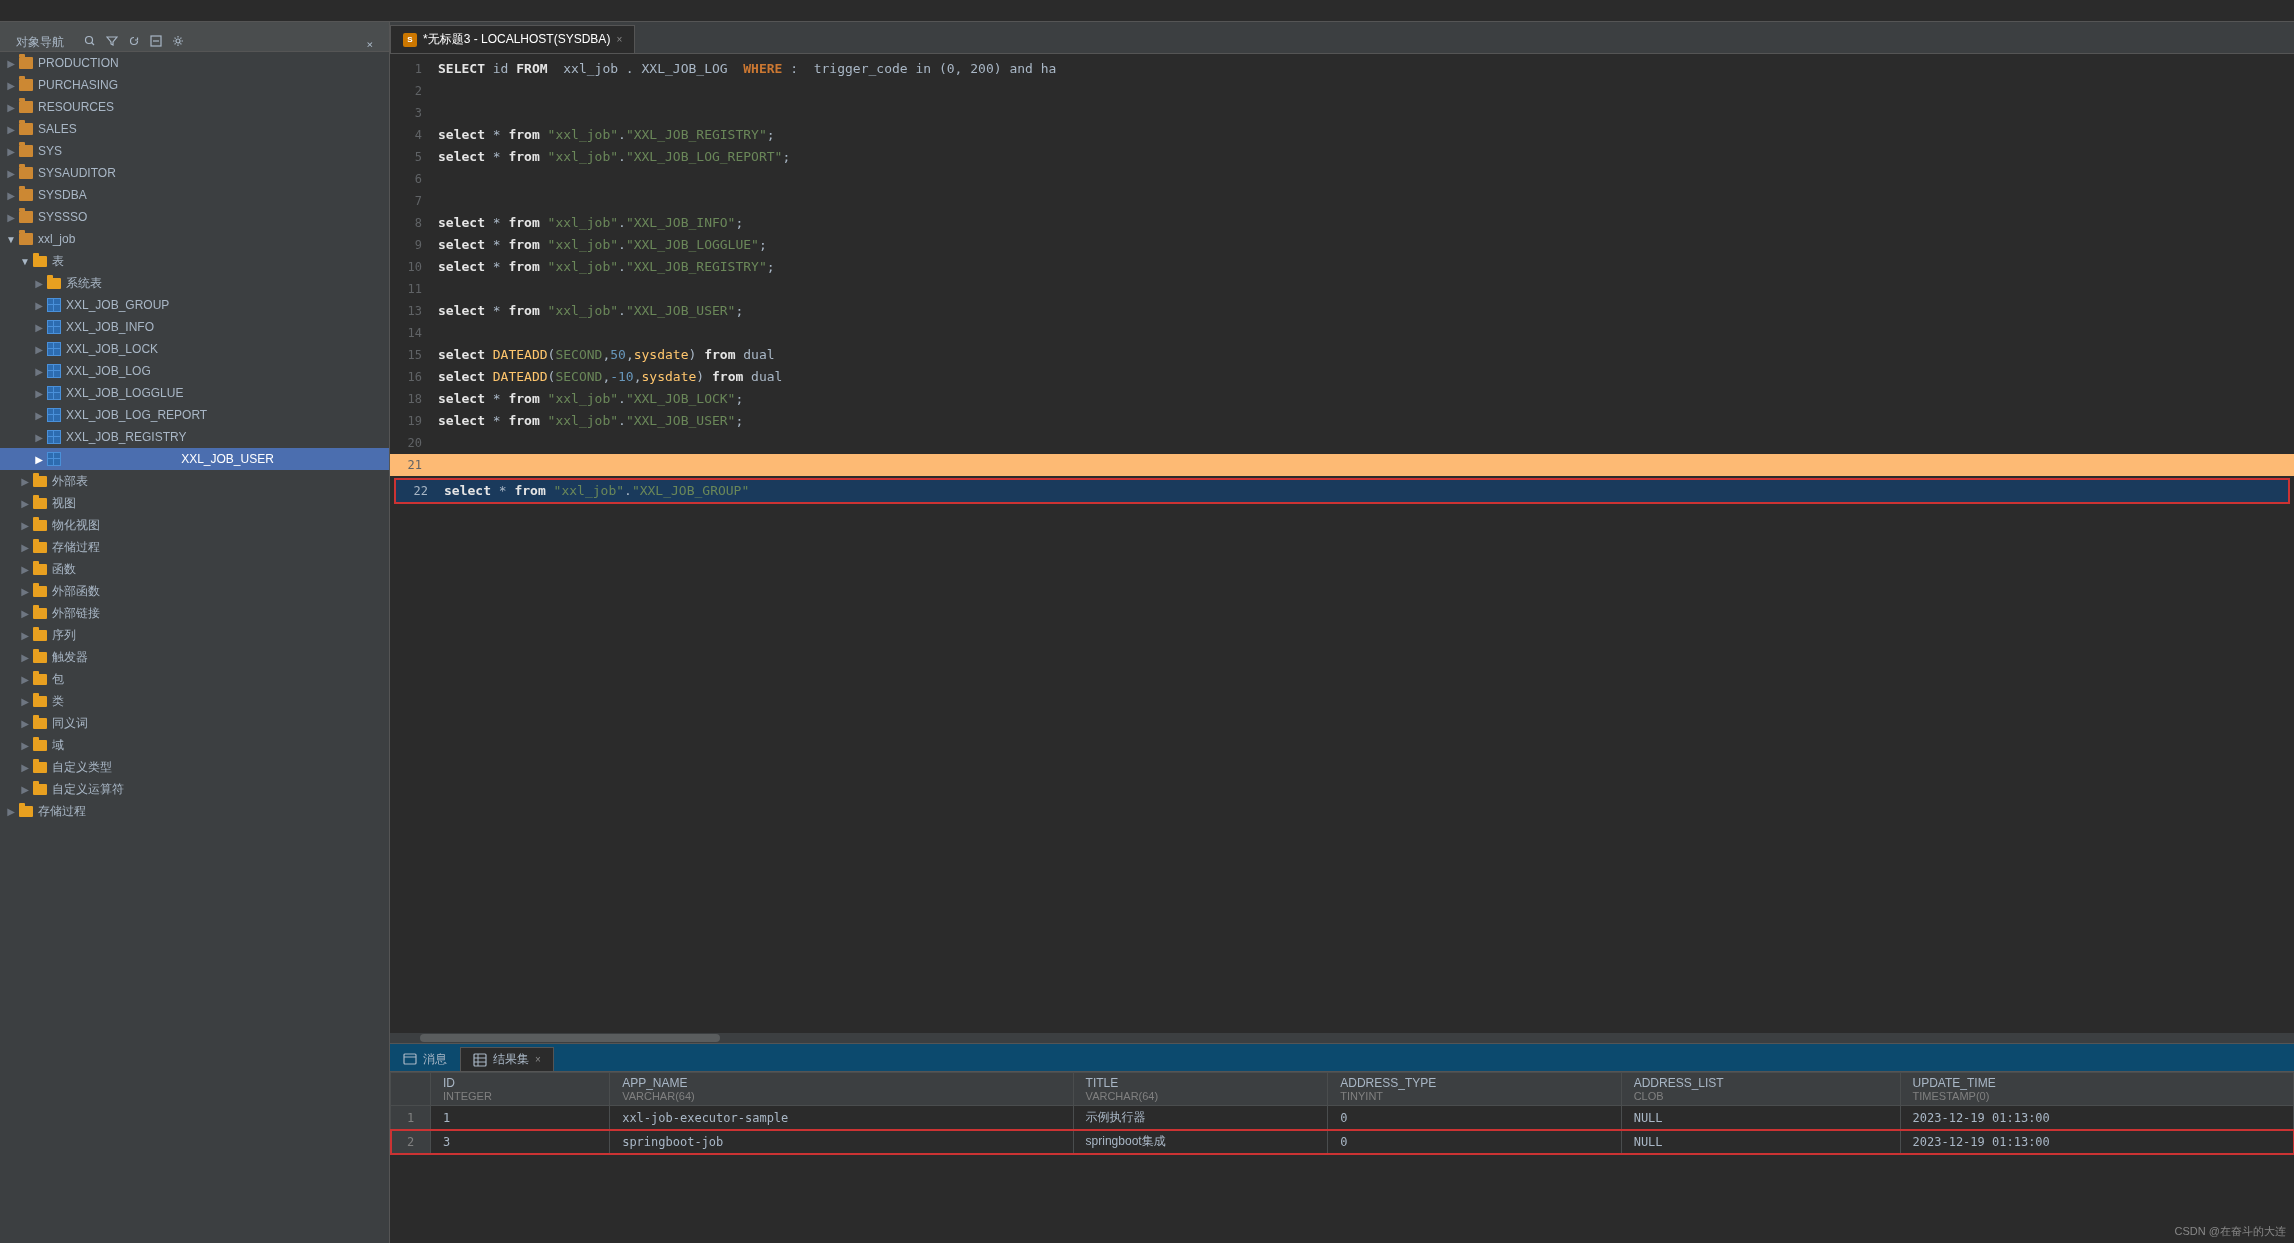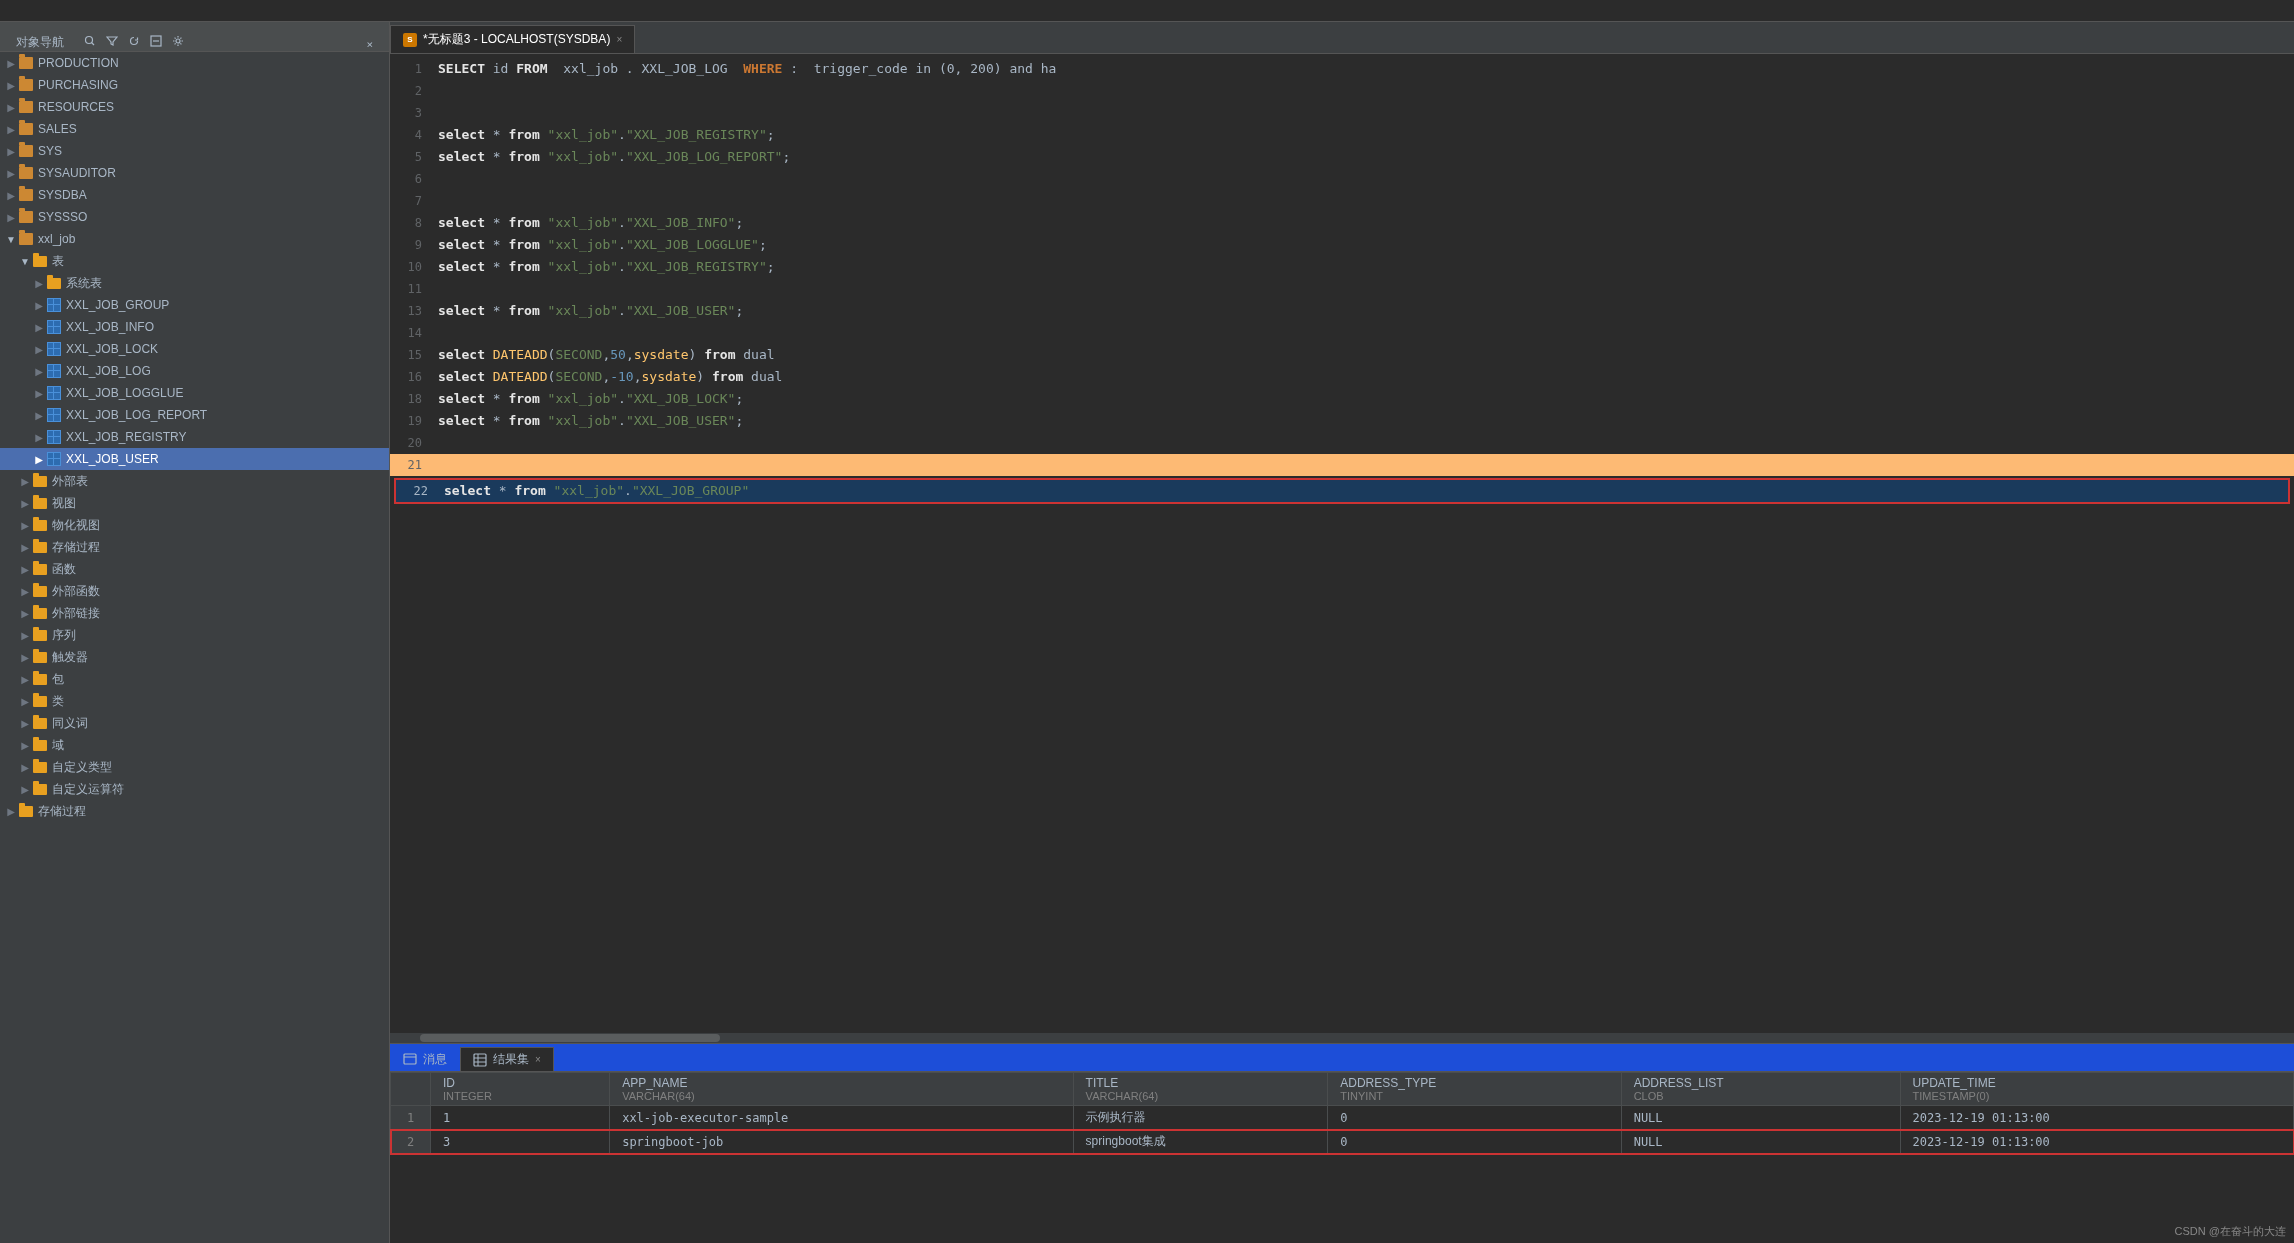--- a/index.html
+++ b/index.html
@@ -241,21 +241,21 @@
     .bottom-panel {
       height: 200px;
       background: #2b2b2b;
       border-top: 1px solid #555;
       display: flex;
       flex-direction: column;
       flex-shrink: 0;
     }
     .bottom-tabs {
       height: 28px;
-      background: #1d4ed8;
+      background: #0c4a6e;
       display: flex;
       align-items: flex-end;
       border-bottom: 1px solid #555;
       flex-shrink: 0;
     }
     .bottom-tab {
       height: 24px;
       padding: 0 12px;
       display: flex;
       align-items: center;
@@ -557,21 +557,21 @@
             <div class="table-icon-img"></div>
           </span>
         <span class="tree-label">XXL_JOB_REGISTRY</span>
       </div>
 
       <div class="tree-item indent-3 highlighted" style="background:#4b6eaf;">
         <span class="tree-arrow" style="color:#fff;">▶</span>
         <span class="tree-icon">
             <div class="table-icon-img"></div>
           </span>
-        <span class="tree-label" style="color:#fff;">XXL_JOB_USER</span>
+        <span class="tree-label" style="color:#fff;text-align:center;">XXL_JOB_USER</span>
       </div>
 
       <div class="tree-item indent-2">
         <span class="tree-arrow">▶</span>
         <span class="tree-icon">
             <div class="icon-folder"></div>
           </span>
         <span class="tree-label">外部表</span>
       </div>
 

